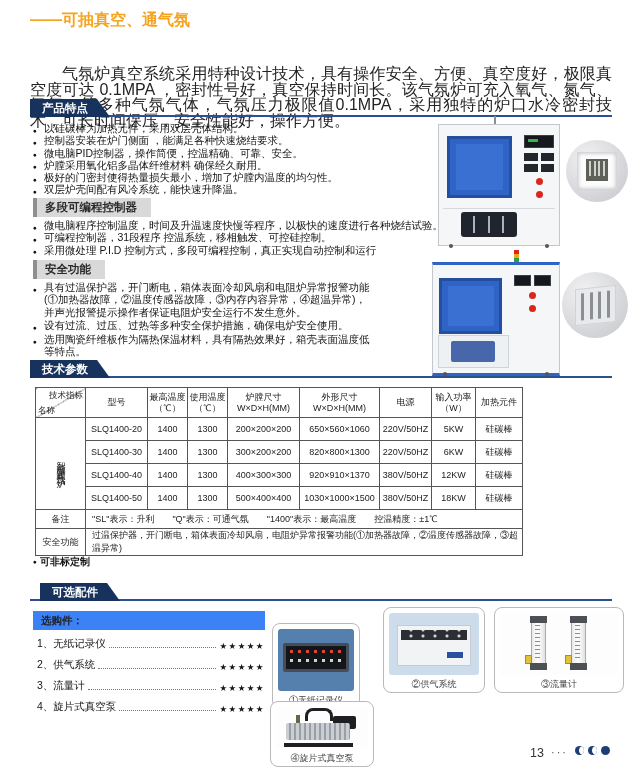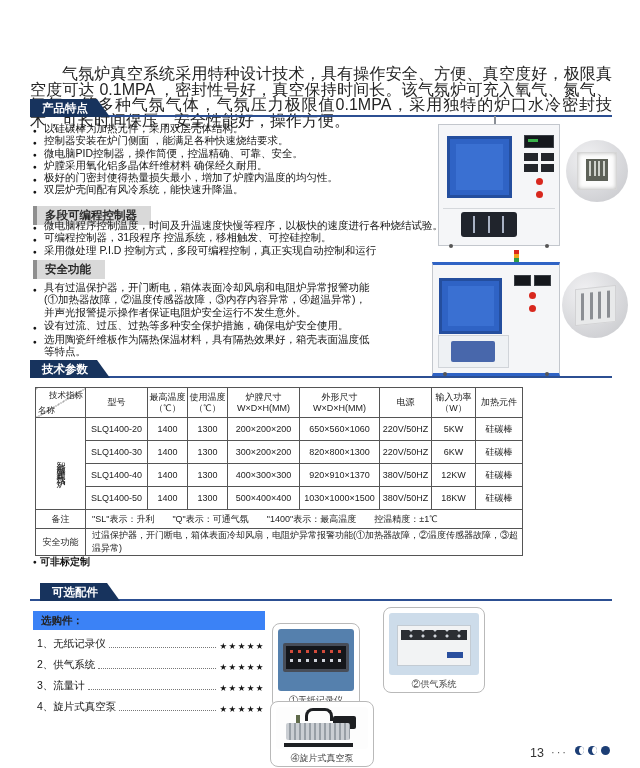--- a/index.html
+++ b/index.html
@@ -29,21 +29,21 @@
   }
   .sec-line { position:absolute; left:30px; width:582px; height:2px; background:#2c4f92; z-index:1; }
   #sec-features { left:30px; top:99px; }   #line-features { top:115px; }
   #sec-specs    { left:30px; top:360px; }  #line-specs    { top:376px; }
   #sec-acc      { left:40px; top:583px; }  #line-acc      { top:599px; }
 
   .subsec {
     position:absolute; background:#d9d9d9; border-left:4px solid #8f8f8f;
     color:#2a2a2a; font-weight:bold; font-size:11.5px; padding:2px 14px 2px 8px;
   }
-  #subsec-prog   { left:33px; top:206px; }
+  #subsec-prog   { left:33px; top:198px; }
   #subsec-safety { left:33px; top:260px; }
 
   
   ul.blist { list-style:none; margin:0; padding:0; position:absolute; }
   ul.blist li {
     position:relative; padding-left:11px; font-size:10.5px; color:#141414; line-height:12.3px;
   }
   ul.blist li::before {
     content:"●"; position:absolute; left:0; top:2.5px; font-size:6.5px; color:#141414;
   }
@@ -169,20 +169,21 @@
   .cres { width:9px; height:9px; border-radius:50%; background:#1c3e75; position:relative; overflow:hidden; }
   .cres::after { content:""; position:absolute; left:4px; top:0; width:9px; height:9px; border-radius:50%; background:#fff; }
   .fdot { width:9px; height:9px; border-radius:50%; background:#1c3e75; }
 </style>
 </head>
 <body>
 
 <div class="page">
 
   <div class="title-row">
+    <span class="subtitle">——可抽真空、通气氛</span>
   </div>
   <p class="intro">气氛炉真空系统采用特种设计技术，具有操作安全、方便、真空度好，极限真空度可达 0.1MPA ，密封性号好，真空保持时间长。该气氛炉可充入氧气、氮气、氩气、等多种气氛气体，气氛压力极限值0.1MPA，采用独特的炉口水冷密封技术，可长时间保压，安全性能好，操作方便。</p>
 
   <div class="sec" id="sec-features">产品特点</div>
   <div class="sec-line" id="line-features"></div>
   <ul class="blist" id="features-list">
     <li>以硅碳棒为加热元件，采用双层壳体结构。</li>
     <li>控制器安装在炉门侧面 ，能满足各种快速烧结要求。</li>
     <li>微电脑PID控制器，操作简便，控温精确、可靠、安全。</li>
     <li>炉膛采用氧化铝多晶体纤维材料 确保经久耐用。</li>
@@ -405,20 +406,33 @@
   </div>
   <div class="card" id="card2">
     <div class="img">
       <div class="gas">
         <div class="strip"></div>
         <div class="disp"></div>
       </div>
     </div>
     <div class="cap">②供气系统</div>
   </div>
+  <div class="card" id="card3">
+    <div class="img">
+      <div class="tube t1">
+          <i class="scale"></i>
+          <i class="knob"></i>
+        </div>
+      <div class="tube t2">
+          <i class="scale"></i>
+          <i class="knob"></i>
+        </div>
+    </div>
+    <div class="cap">③流量计</div>
+  </div>
   <div class="card" id="card4">
     <div class="img">
       <div class="p-handle"></div>
       <div class="p-fitting"></div>
       <div class="p-motor"></div>
       <div class="p-body"></div>
       <div class="p-base"></div>
     </div>
     <div class="cap">④旋片式真空泵</div>
   </div>

